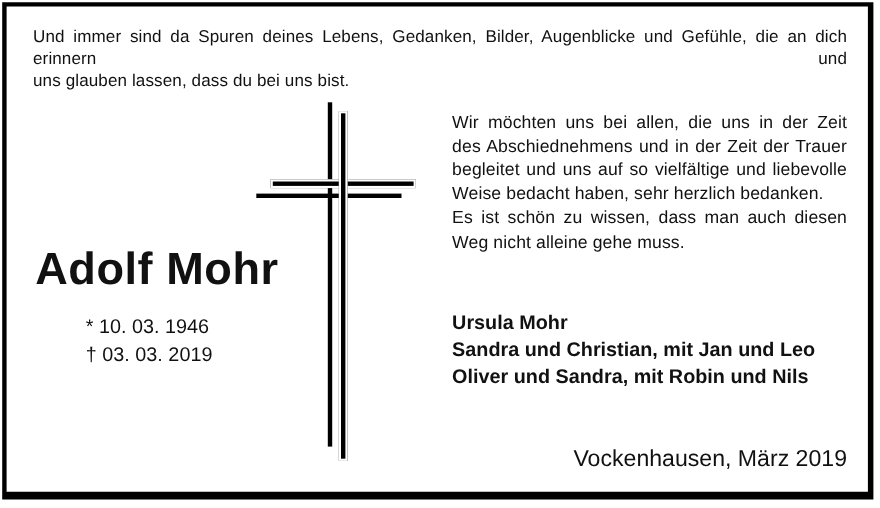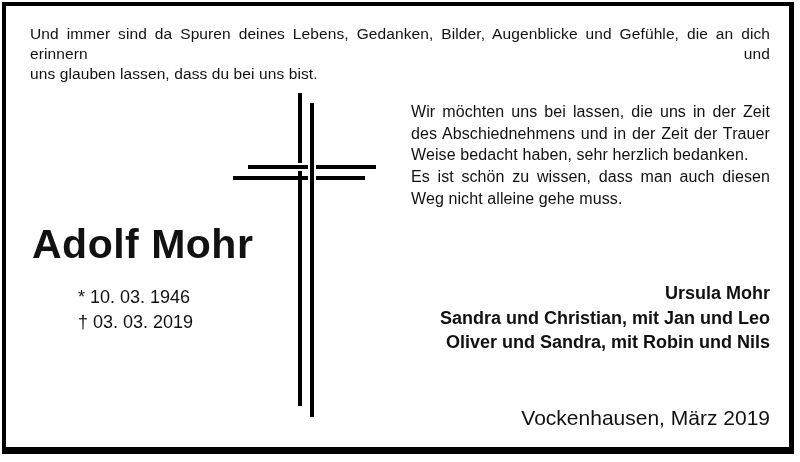--- a/index.html
+++ b/index.html
@@ -63,21 +63,21 @@
     position: absolute;
     left: 411px; top: 101px; width: 359px;
     font-size: 16px;
     line-height: 21.7px;
     letter-spacing: 0.1px;
   }
   
   .family {
     position: absolute;
     left: 411px; top: 281px; width: 359px;
-    text-align: right;
+    text-align: left;
     font-size: 18px;
     font-weight: bold;
     line-height: 24.5px;
   }
   
   .placedate {
     position: absolute;
     left: 411px; top: 406px; width: 359px;
     text-align: right;
     font-size: 21px;
@@ -104,22 +104,23 @@
   </div>
 
   <div class="name">Adolf Mohr</div>
 
   <div class="dates">
     <div>* 10. 03. 1946</div>
     <div>† 03. 03. 2019</div>
   </div>
 
   <div class="thanks">
-    <div class="jline">Wir möchten uns bei lassen, die uns in der Zeit</div>
+    <div class="jline">Wir möchten uns bei allen, die uns in der Zeit</div>
     <div class="jline">des Abschiednehmens und in der Zeit der Trauer</div>
+    <div class="jline">begleitet und uns auf so vielfältige und liebevolle</div>
     <div class="lline">Weise bedacht haben, sehr herzlich bedanken.</div>
     <div class="jline">Es ist schön zu wissen, dass man auch diesen</div>
     <div class="lline">Weg nicht alleine gehe muss.</div>
   </div>
 
   <div class="family">
     <div>Ursula Mohr</div>
     <div>Sandra und Christian, mit Jan und Leo</div>
     <div>Oliver und Sandra, mit Robin und Nils</div>
   </div>

